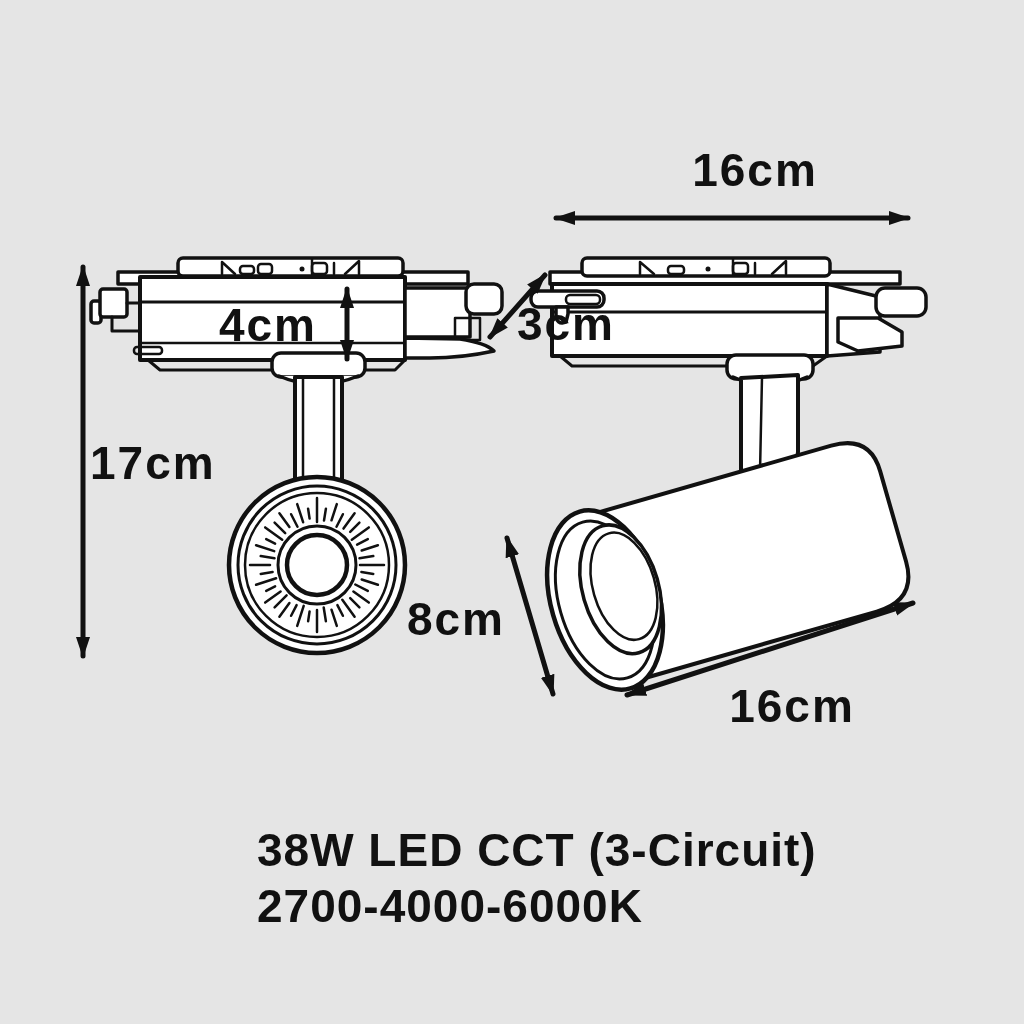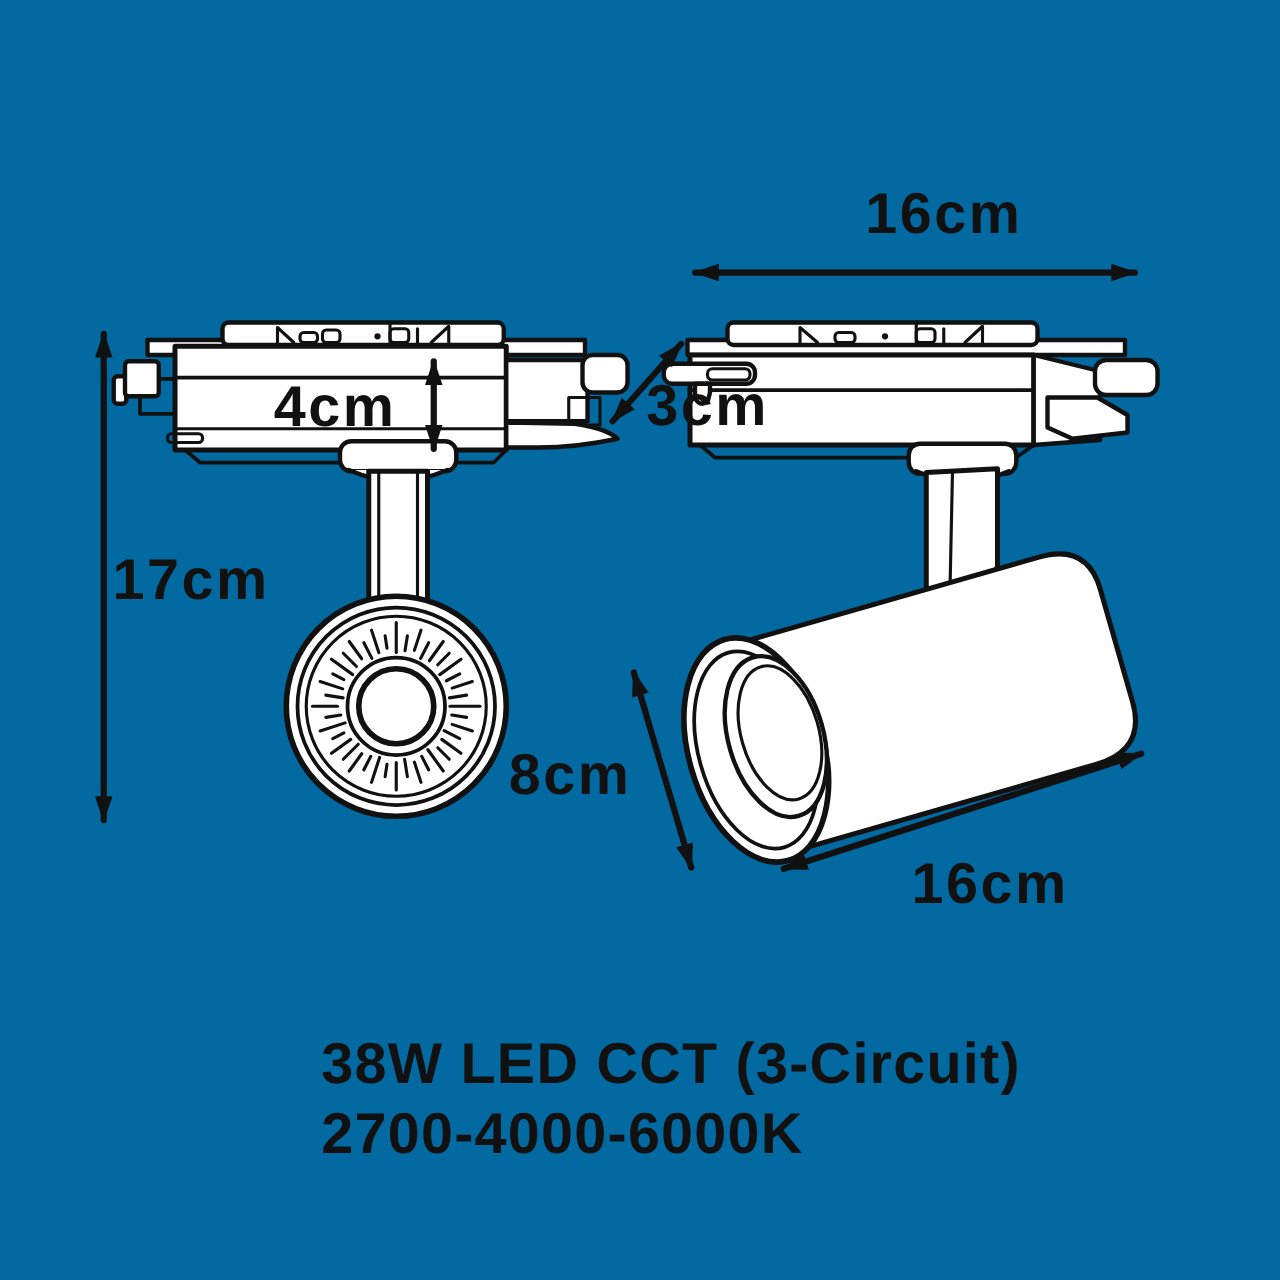--- a/index.html
+++ b/index.html
@@ -1,16 +1,16 @@
 <!DOCTYPE html>
 <html><head>
 <meta charset="utf-8">
 <style>
   html,body{margin:0;padding:0;background:#ffffff;}
-  .canvas{position:relative;width:1024px;height:1024px;background:#0369a1;overflow:hidden;
+  .canvas{position:relative;width:1024px;height:1024px;background:#e5e5e5;overflow:hidden;
           font-family:"Liberation Sans",sans-serif;}
   svg{position:absolute;left:0;top:0;}
   .ol   {fill:#ffffff;stroke:#111111;stroke-width:4;stroke-linejoin:round;stroke-linecap:round;}
   .ol35 {fill:#ffffff;stroke:#111111;stroke-width:3.5;stroke-linejoin:round;stroke-linecap:round;}
   .ln3  {fill:none;stroke:#111111;stroke-width:3;stroke-linejoin:round;stroke-linecap:round;}
   .thin {fill:none;stroke:#111111;stroke-width:2.5;stroke-linejoin:round;stroke-linecap:round;}
   .dim  {stroke:#111111;stroke-width:5;stroke-linecap:round;fill:none;}
   .tick {stroke:#111111;stroke-width:2.5;stroke-linecap:round;}
   .dim-label{font-weight:700;font-size:46px;letter-spacing:2px;fill:#111111;}
   .caption  {font-weight:700;font-size:46px;letter-spacing:1px;fill:#111111;}

